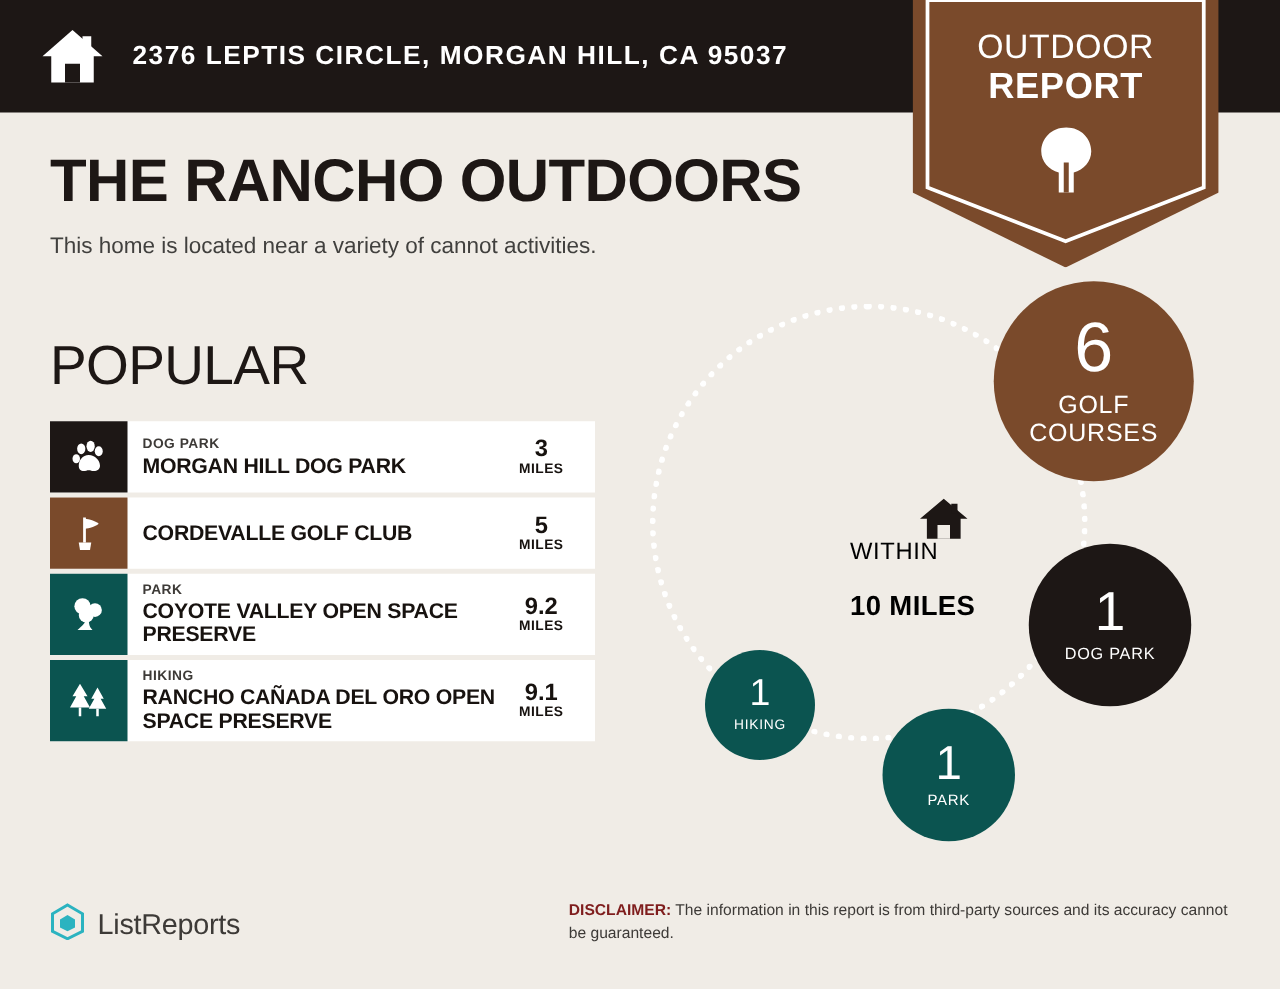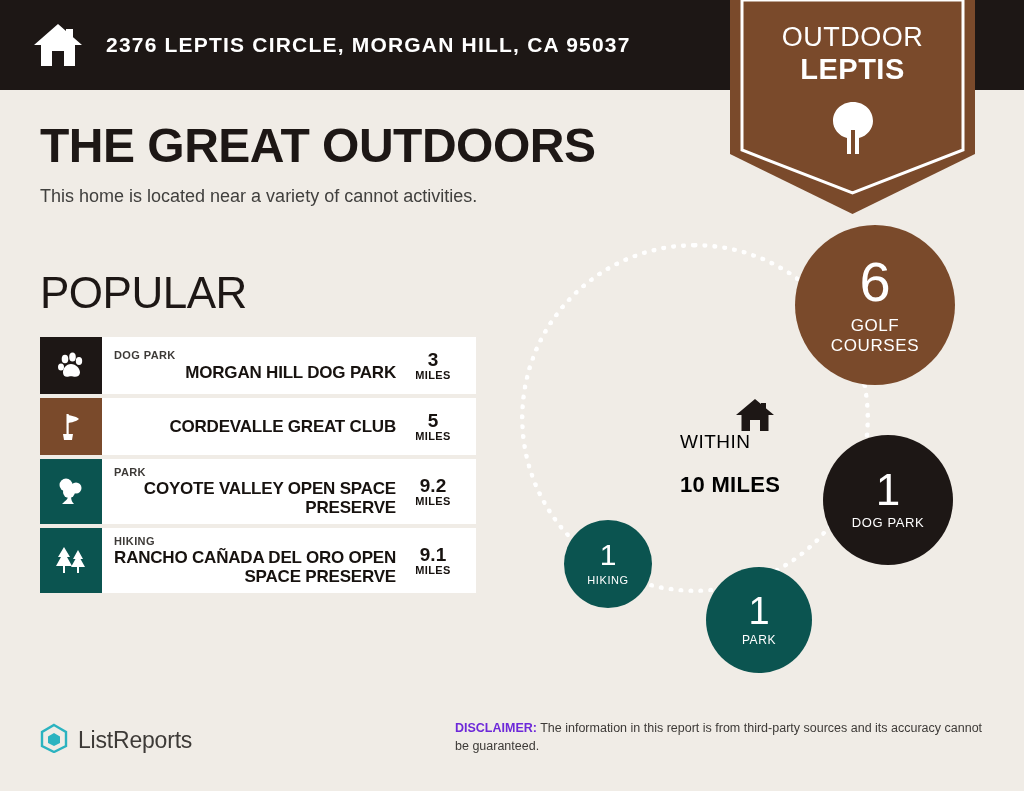--- a/index.html
+++ b/index.html
@@ -157,21 +157,20 @@
     color: #3d3a37;
     letter-spacing: 0.4px;
     line-height: 1.2;
   }
   .li-name {
     font-size: 17px;
     font-weight: bold;
     color: #17120f;
     line-height: 1.12;
     letter-spacing: -0.2px;
-    text-align: right;
   }
   .li-dist {
     width: 74px;
     min-width: 74px;
     display: flex;
     flex-direction: column;
     align-items: center;
     justify-content: center;
     padding-right: 6px;
   }
@@ -254,21 +253,21 @@
     letter-spacing: 0.6px;
     line-height: 1.15;
   }
 
   .bubble-golf {
     top: 0px; left: 285px;
     width: 160px; height: 160px;
     background: #7a4a2b;
   }
   .bubble-golf .b-num { font-size: 56px; }
-  .bubble-golf .b-label { font-size: 17px; margin-top: 8px; }
+  .bubble-golf .b-label { font-size: 20px; margin-top: 8px; }
 
   .bubble-dog {
     top: 210px; left: 313px;
     width: 130px; height: 130px;
     background: #1d1715;
   }
   .bubble-dog .b-num { font-size: 44px; }
   .bubble-dog .b-label { font-size: 13px; margin-top: 6px; }
 
   .bubble-park {
@@ -303,21 +302,21 @@
   }
   .disclaimer {
     position: absolute;
     bottom: 36px;
     left: 455px;
     width: 530px;
     font-size: 12.5px;
     color: #3d3a37;
     line-height: 1.45;
   }
-  .disclaimer b { color: #6d28d9; }
+  .disclaimer b { color: #7f1d1d; }
 </style>
 </head>
 <body>
 
 <div class="header">
   <div class="header-home-icon">
     <svg width="52" height="48" viewBox="0 0 52 48">
       <path d="M26 3 L2 24 L9 24 L9 45 L43 45 L43 24 L50 24 Z" fill="#ffffff"></path>
       <rect x="20" y="30" width="12" height="15" fill="#1d1715"></rect>
       <rect x="34" y="8" width="7" height="10" fill="#ffffff"></rect>
@@ -326,31 +325,31 @@
   <div class="header-address">2376 LEPTIS CIRCLE, MORGAN HILL, CA 95037</div>
 </div>
 
 <div class="badge">
   <div class="badge-shape"></div>
   <svg class="badge-border-svg" width="245" height="214">
     <polygon points="12,0 233,0 233,150 122.5,193 12,150" fill="none" stroke="#ffffff" stroke-width="3"></polygon>
   </svg>
   <div class="badge-text">
     <span class="l1">OUTDOOR</span>
-    <span class="l2">LEPTIS</span>
+    <span class="l2">REPORT</span>
   </div>
   <div class="badge-tree">
     <svg width="52" height="56" viewBox="0 0 52 56">
       <path d="M26 2 C14 2 6 11 6 21 C6 29 12 36 20 38 L20 54 L32 54 L32 38 C40 36 46 29 46 21 C46 11 38 2 26 2 Z" fill="#ffffff"></path>
       <rect x="24" y="30" width="4" height="24" fill="#7a4a2b"></rect>
     </svg>
   </div>
 </div>
 
-<div class="main-title">THE GREAT OUTDOORS</div>
+<div class="main-title">THE RANCHO OUTDOORS</div>
 <div class="subtitle">This home is located near a variety of cannot activities.</div>
 <div class="popular-title">POPULAR</div>
 
 <div class="list">
 
   <div class="list-item">
     <div class="li-icon dark">
       <svg width="32" height="32" viewBox="0 0 32 32">
         <ellipse cx="10" cy="9" rx="3.3" ry="4.3" fill="#fff"></ellipse>
         <ellipse cx="17.5" cy="7" rx="3.3" ry="4.5" fill="#fff"></ellipse>
@@ -371,21 +370,21 @@
 
   <div class="list-item">
     <div class="li-icon brown">
       <svg width="30" height="32" viewBox="0 0 30 32">
         <path d="M12 4 C12 4 20 5 23 8 C20 11 12 12 12 12 Z" fill="#fff"></path>
         <rect x="10.5" y="3" width="2.2" height="20" fill="#fff"></rect>
         <path d="M7 23 L17 23 L16 29 L8 29 Z" fill="#fff"></path>
       </svg>
     </div>
     <div class="li-text">
-      <div class="li-name">CORDEVALLE GREAT CLUB</div>
+      <div class="li-name">CORDEVALLE GOLF CLUB</div>
     </div>
     <div class="li-dist">
       <span class="num">5</span>
       <span class="unit">MILES</span>
     </div>
   </div>
 
   <div class="list-item tall">
     <div class="li-icon teal">
       <svg width="34" height="34" viewBox="0 0 34 34">

